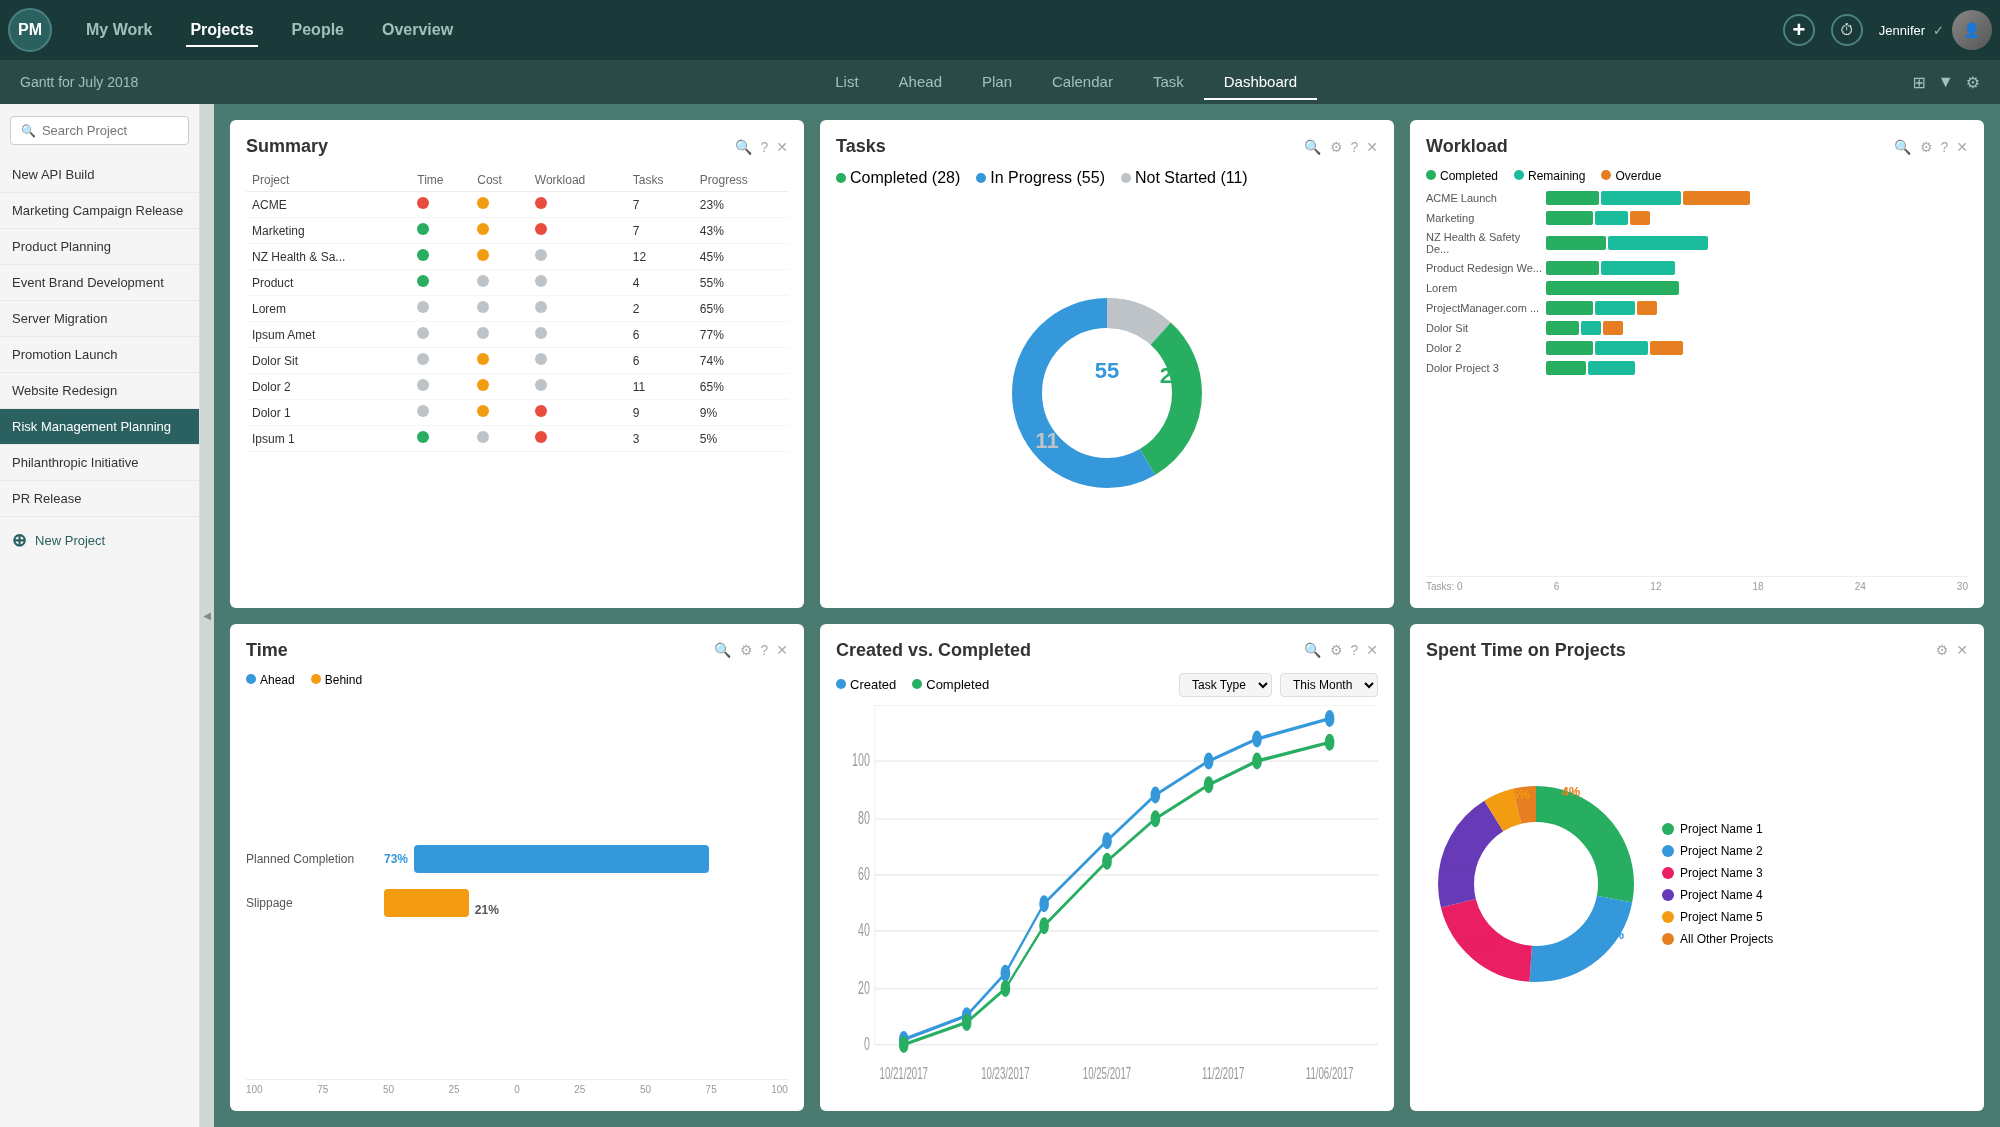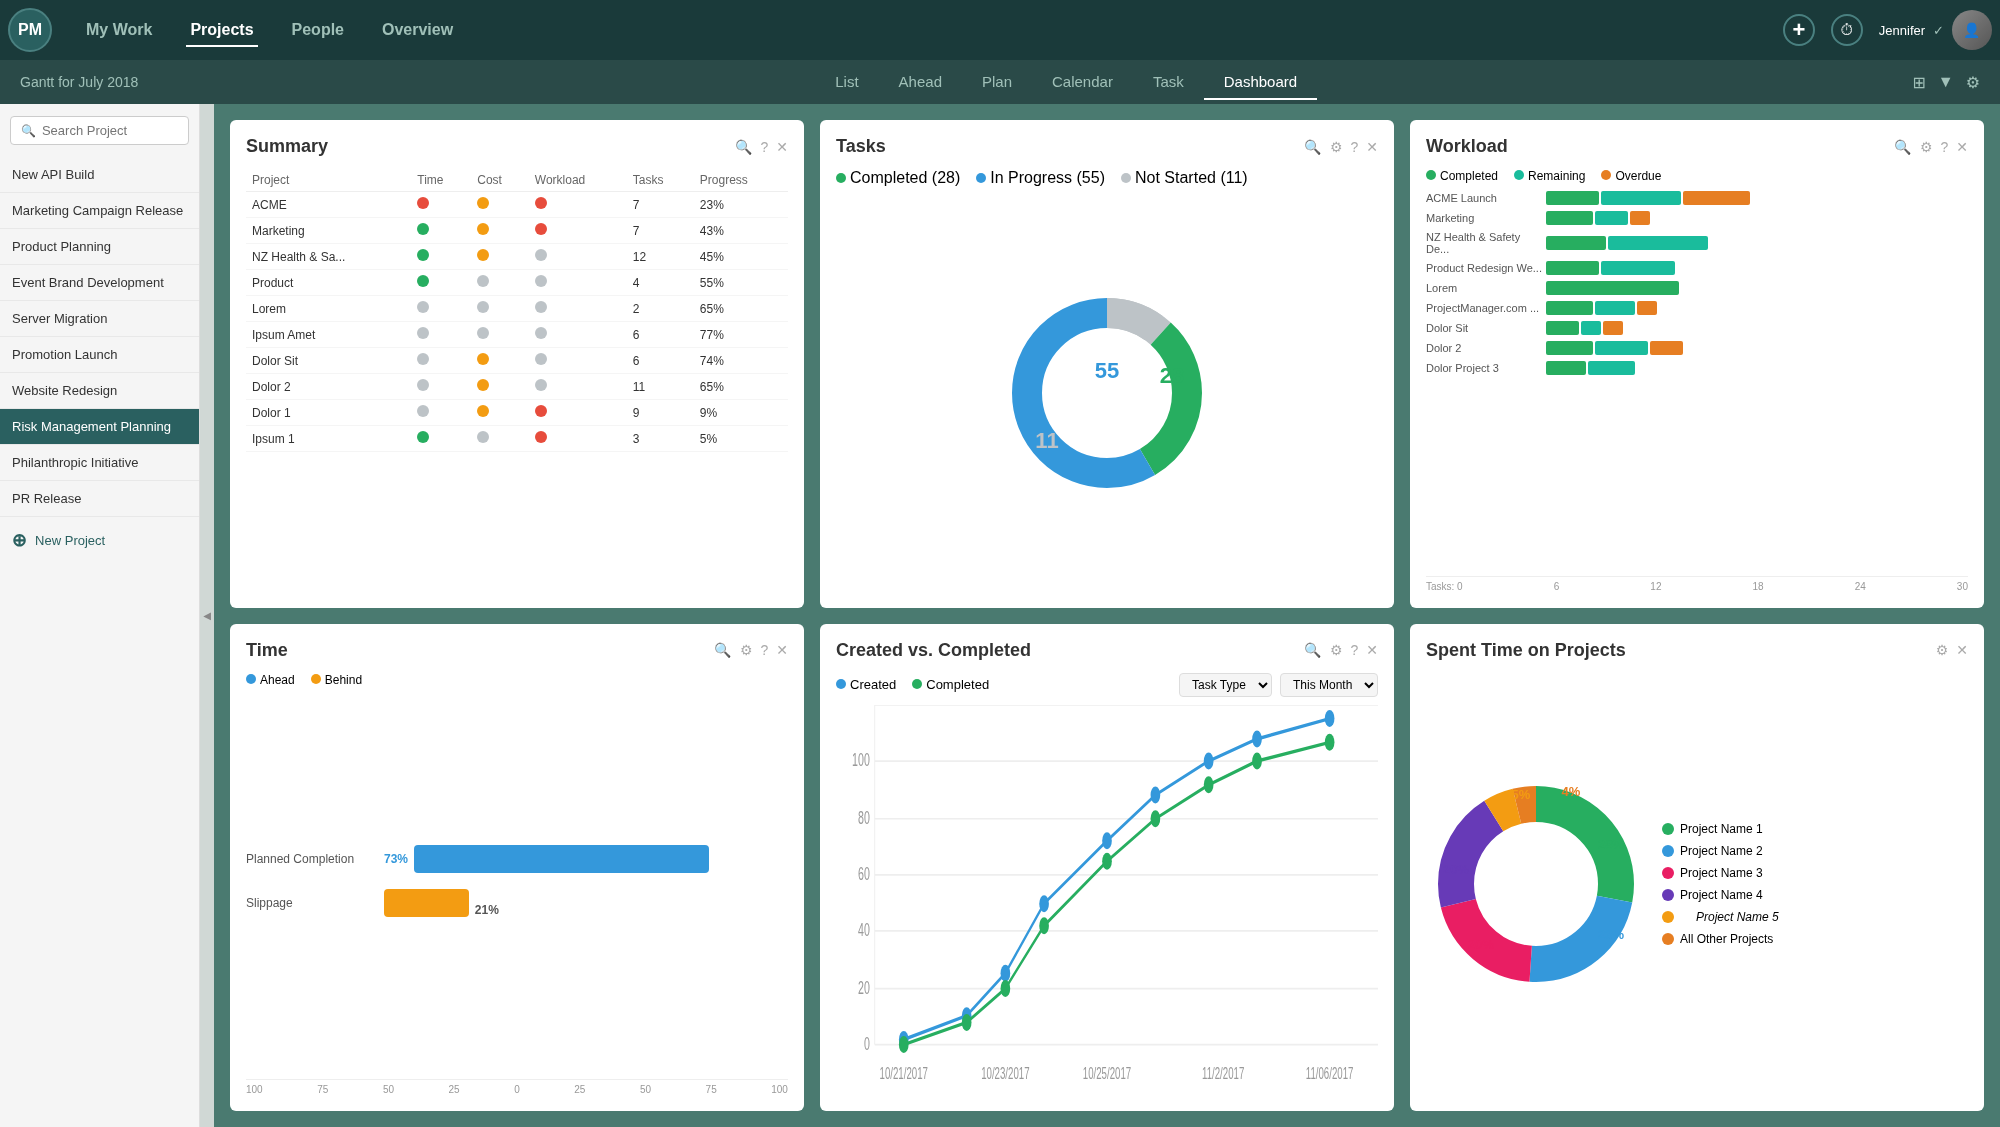--- a/index.html
+++ b/index.html
@@ -739,21 +739,21 @@
             <span>Project Name 2</span>
           </div>
           <div style="display:flex;align-items:center;gap:6px;font-size:12px;">
             <span style="width:12px;height:12px;border-radius:50%;background:#e91e63;display:inline-block;"></span>
             <span>Project Name 3</span>
           </div>
           <div style="display:flex;align-items:center;gap:6px;font-size:12px;">
             <span style="width:12px;height:12px;border-radius:50%;background:#673ab7;display:inline-block;"></span>
             <span>Project Name 4</span>
           </div>
-          <div style="display:flex;align-items:center;gap:22px;font-size:12px;font-style:italic;">
+          <div style="display:flex;align-items:center;gap:6px;font-size:12px;">
             <span style="width:12px;height:12px;border-radius:50%;background:#f39c12;display:inline-block;"></span>
             <span>Project Name 5</span>
           </div>
           <div style="display:flex;align-items:center;gap:6px;font-size:12px;">
             <span style="width:12px;height:12px;border-radius:50%;background:#e67e22;display:inline-block;"></span>
             <span>All Other Projects</span>
           </div>
         </div>
       </div>
     </div>

